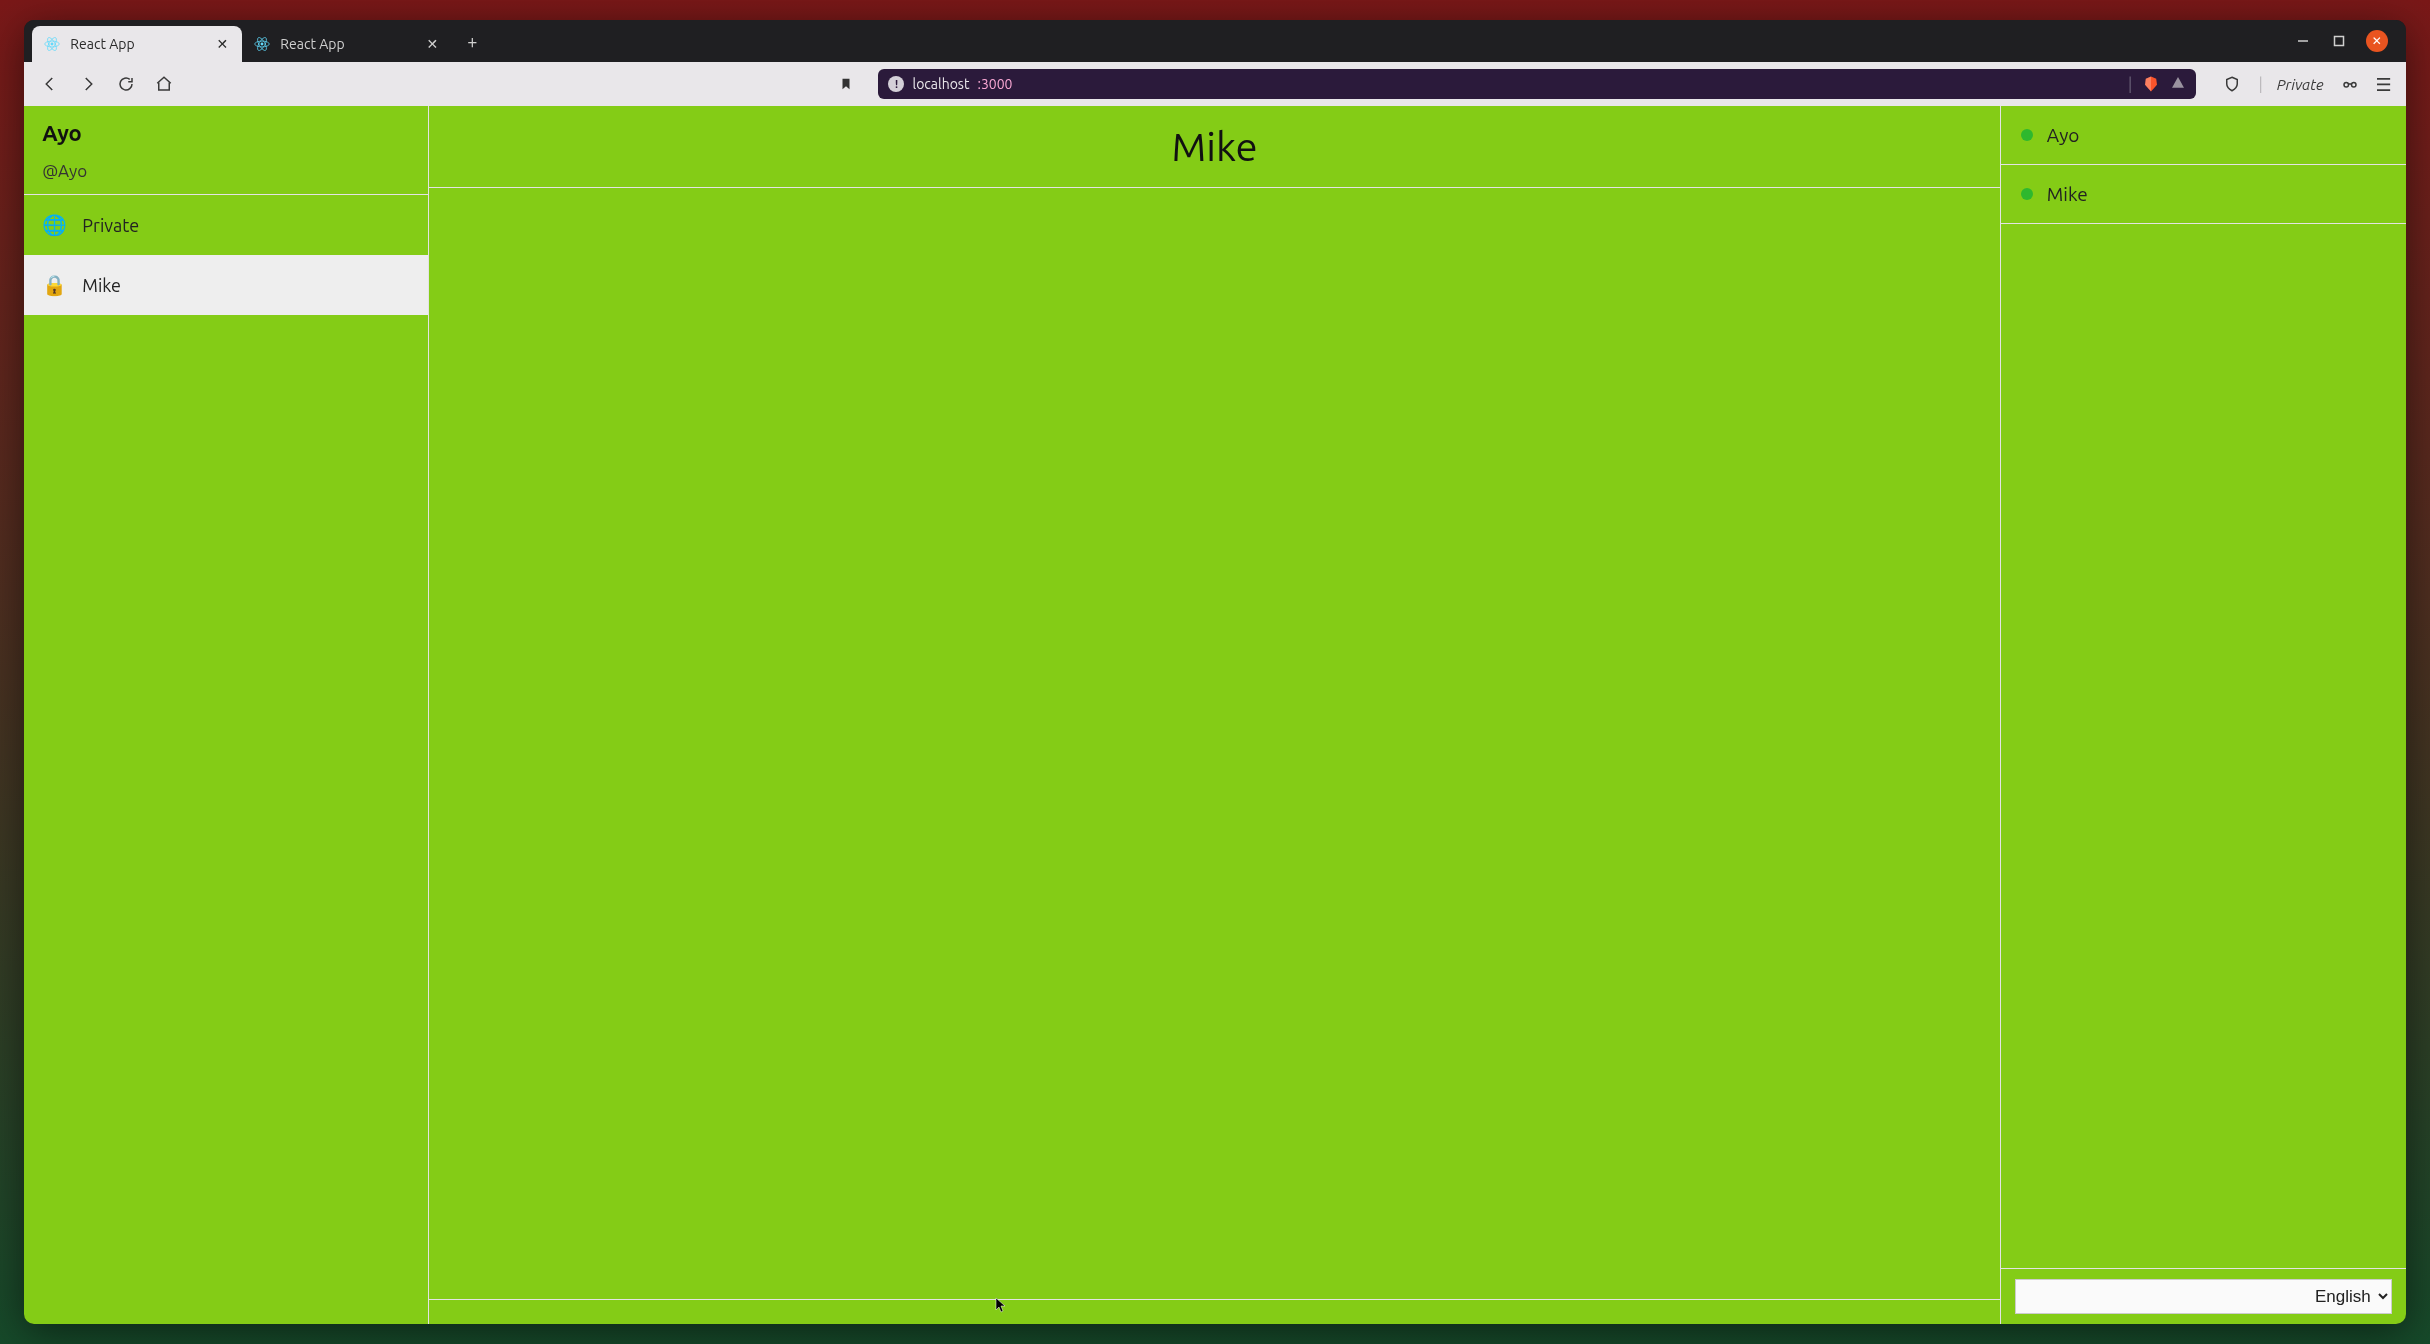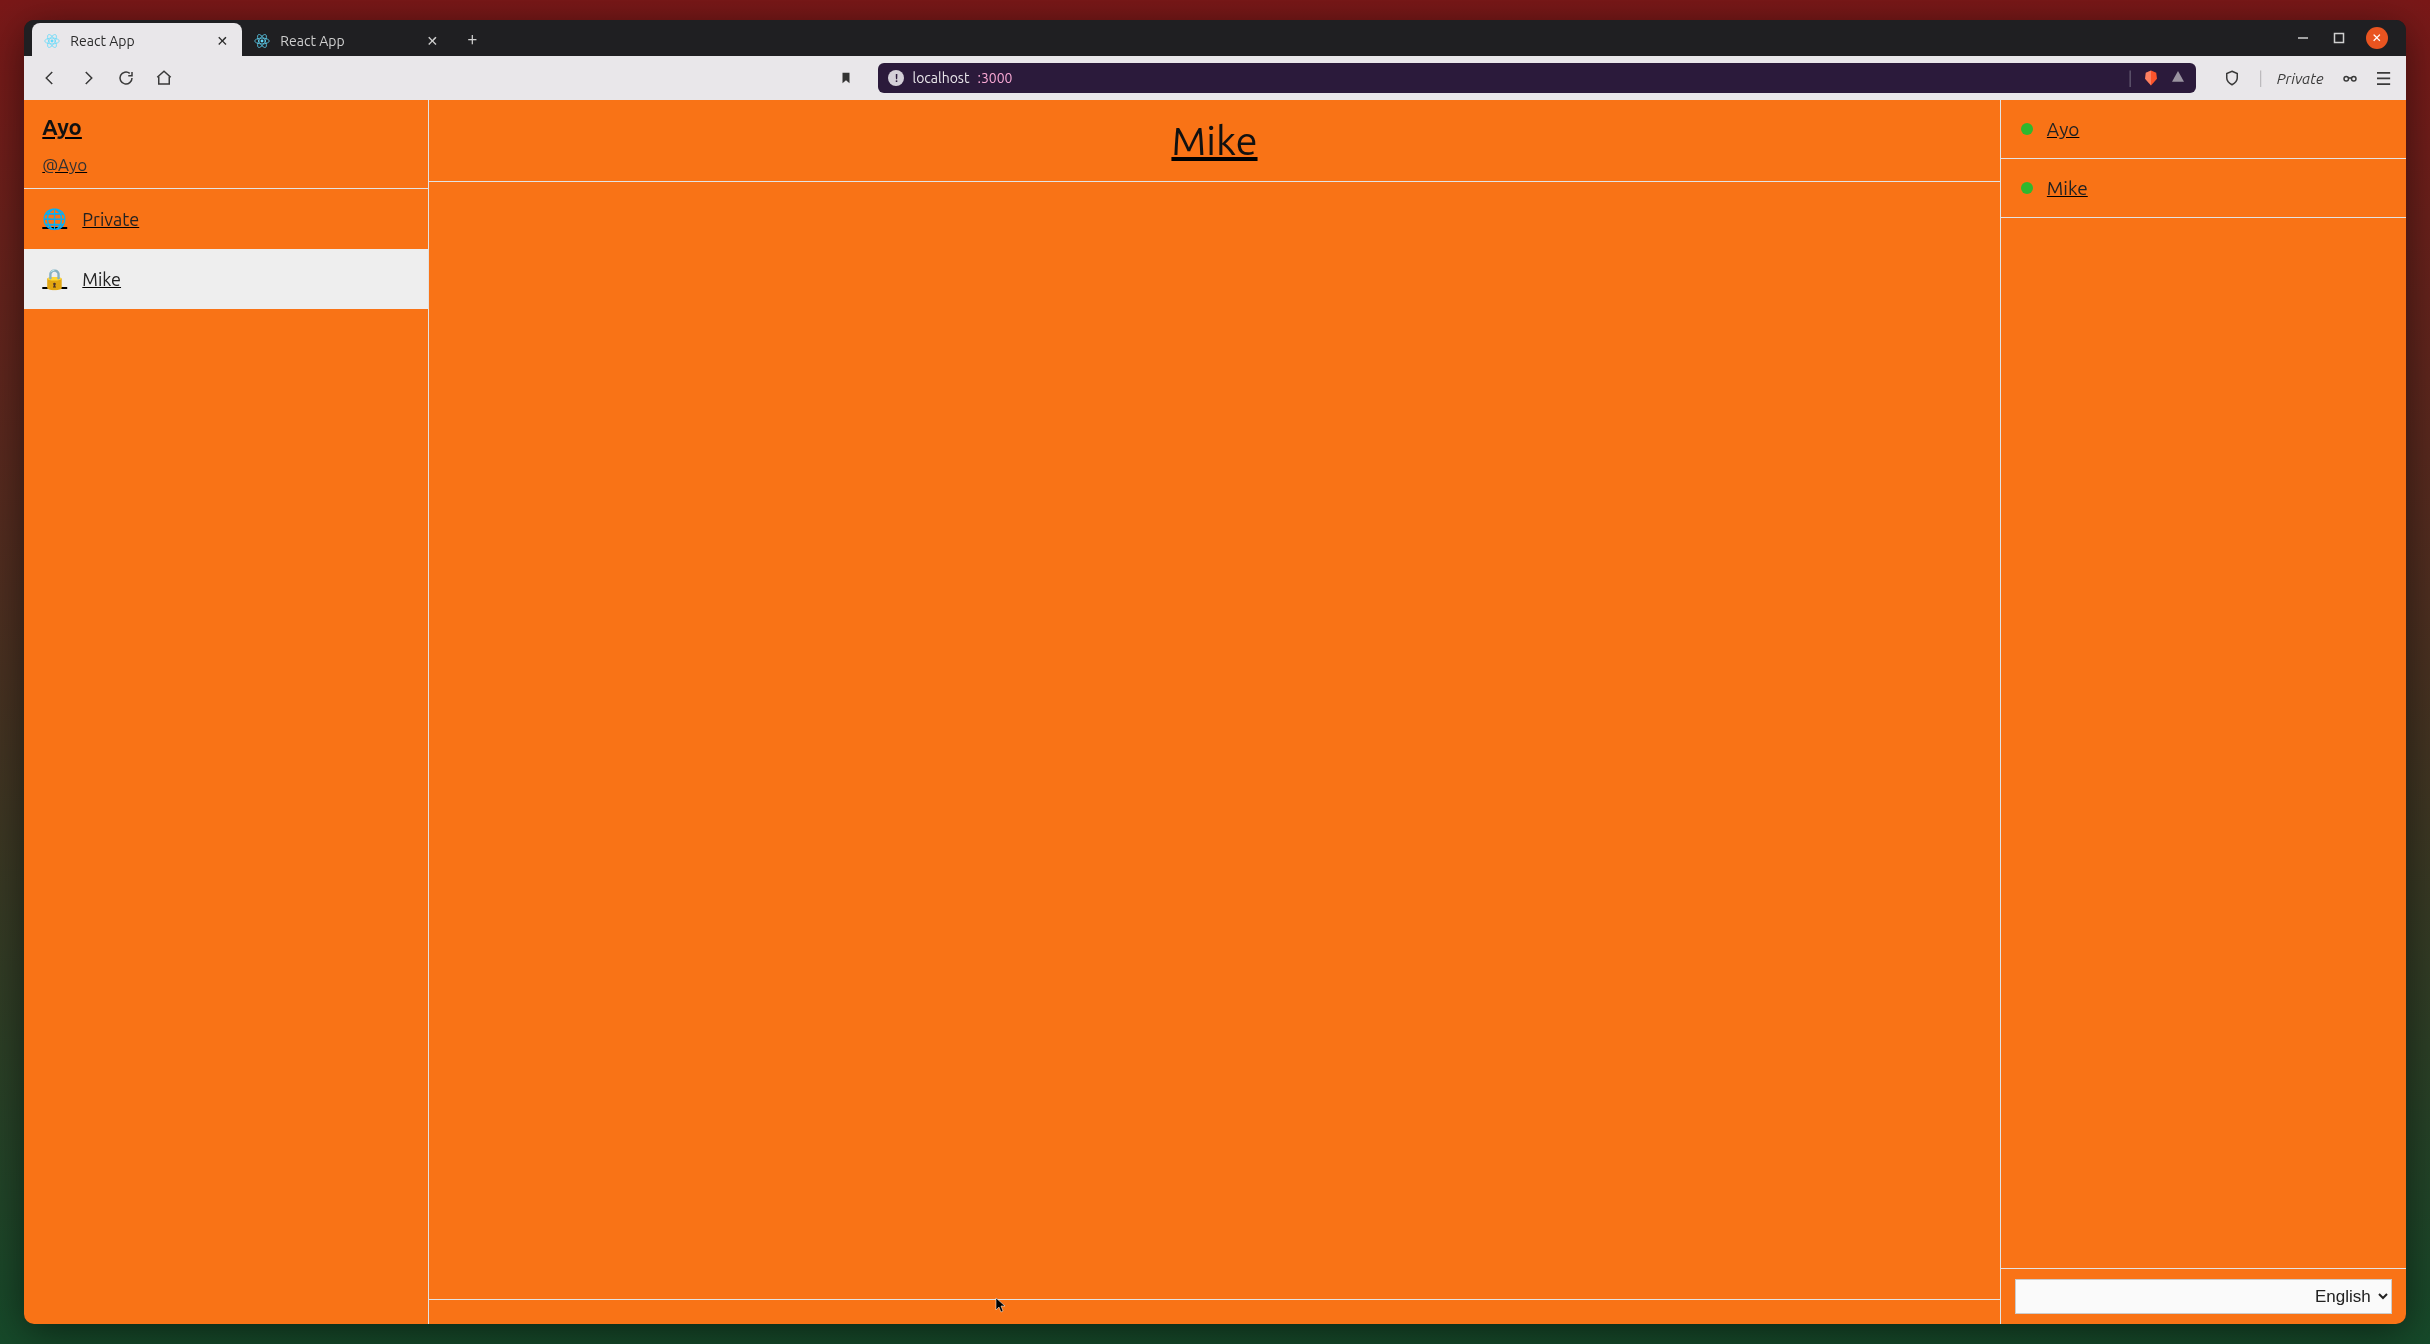--- a/index.html
+++ b/index.html
@@ -18,21 +18,21 @@
       height: 97%;
       background: #1f1f22;
       border-radius: 10px;
       overflow: hidden;
       display: flex;
       flex-direction: column;
       box-shadow: 0 8px 40px rgba(0,0,0,0.5);
     }
     
     .tabstrip {
-      height: 36px;
+      height: 42px;
       background: #1f1f22;
       display: flex;
       align-items: center;
       padding: 0 8px;
       position: relative;
       justify-content: center;
     }
     .tab {
       display: flex;
       align-items: center;
@@ -142,24 +142,23 @@
     .toolbar-right {
       display:flex; align-items:center; gap:14px;
       margin-left: 10px;
     }
     .shield-icon, .glasses-icon { color:#6a6a6a; }
     .private-label { color:#3a3a3a; font-size:15px;font-style:italic; }
     .hamburger { color:#3a3a3a; font-size:18px; cursor:pointer; }
     
     .app {
       flex: 1;
-      background: #f97316;
+      background: #84cc16;
       display: flex;
       overflow: hidden;
-      text-decoration: underline;
     }
     .sidebar-left {
       width: 17%;
       border-right: 1px solid #e3e3e3;
       display:flex;
       flex-direction:column;
     }
     .user-header {
       padding: 14px 18px 14px 18px;
       border-bottom: 1px solid #e3e3e3;

